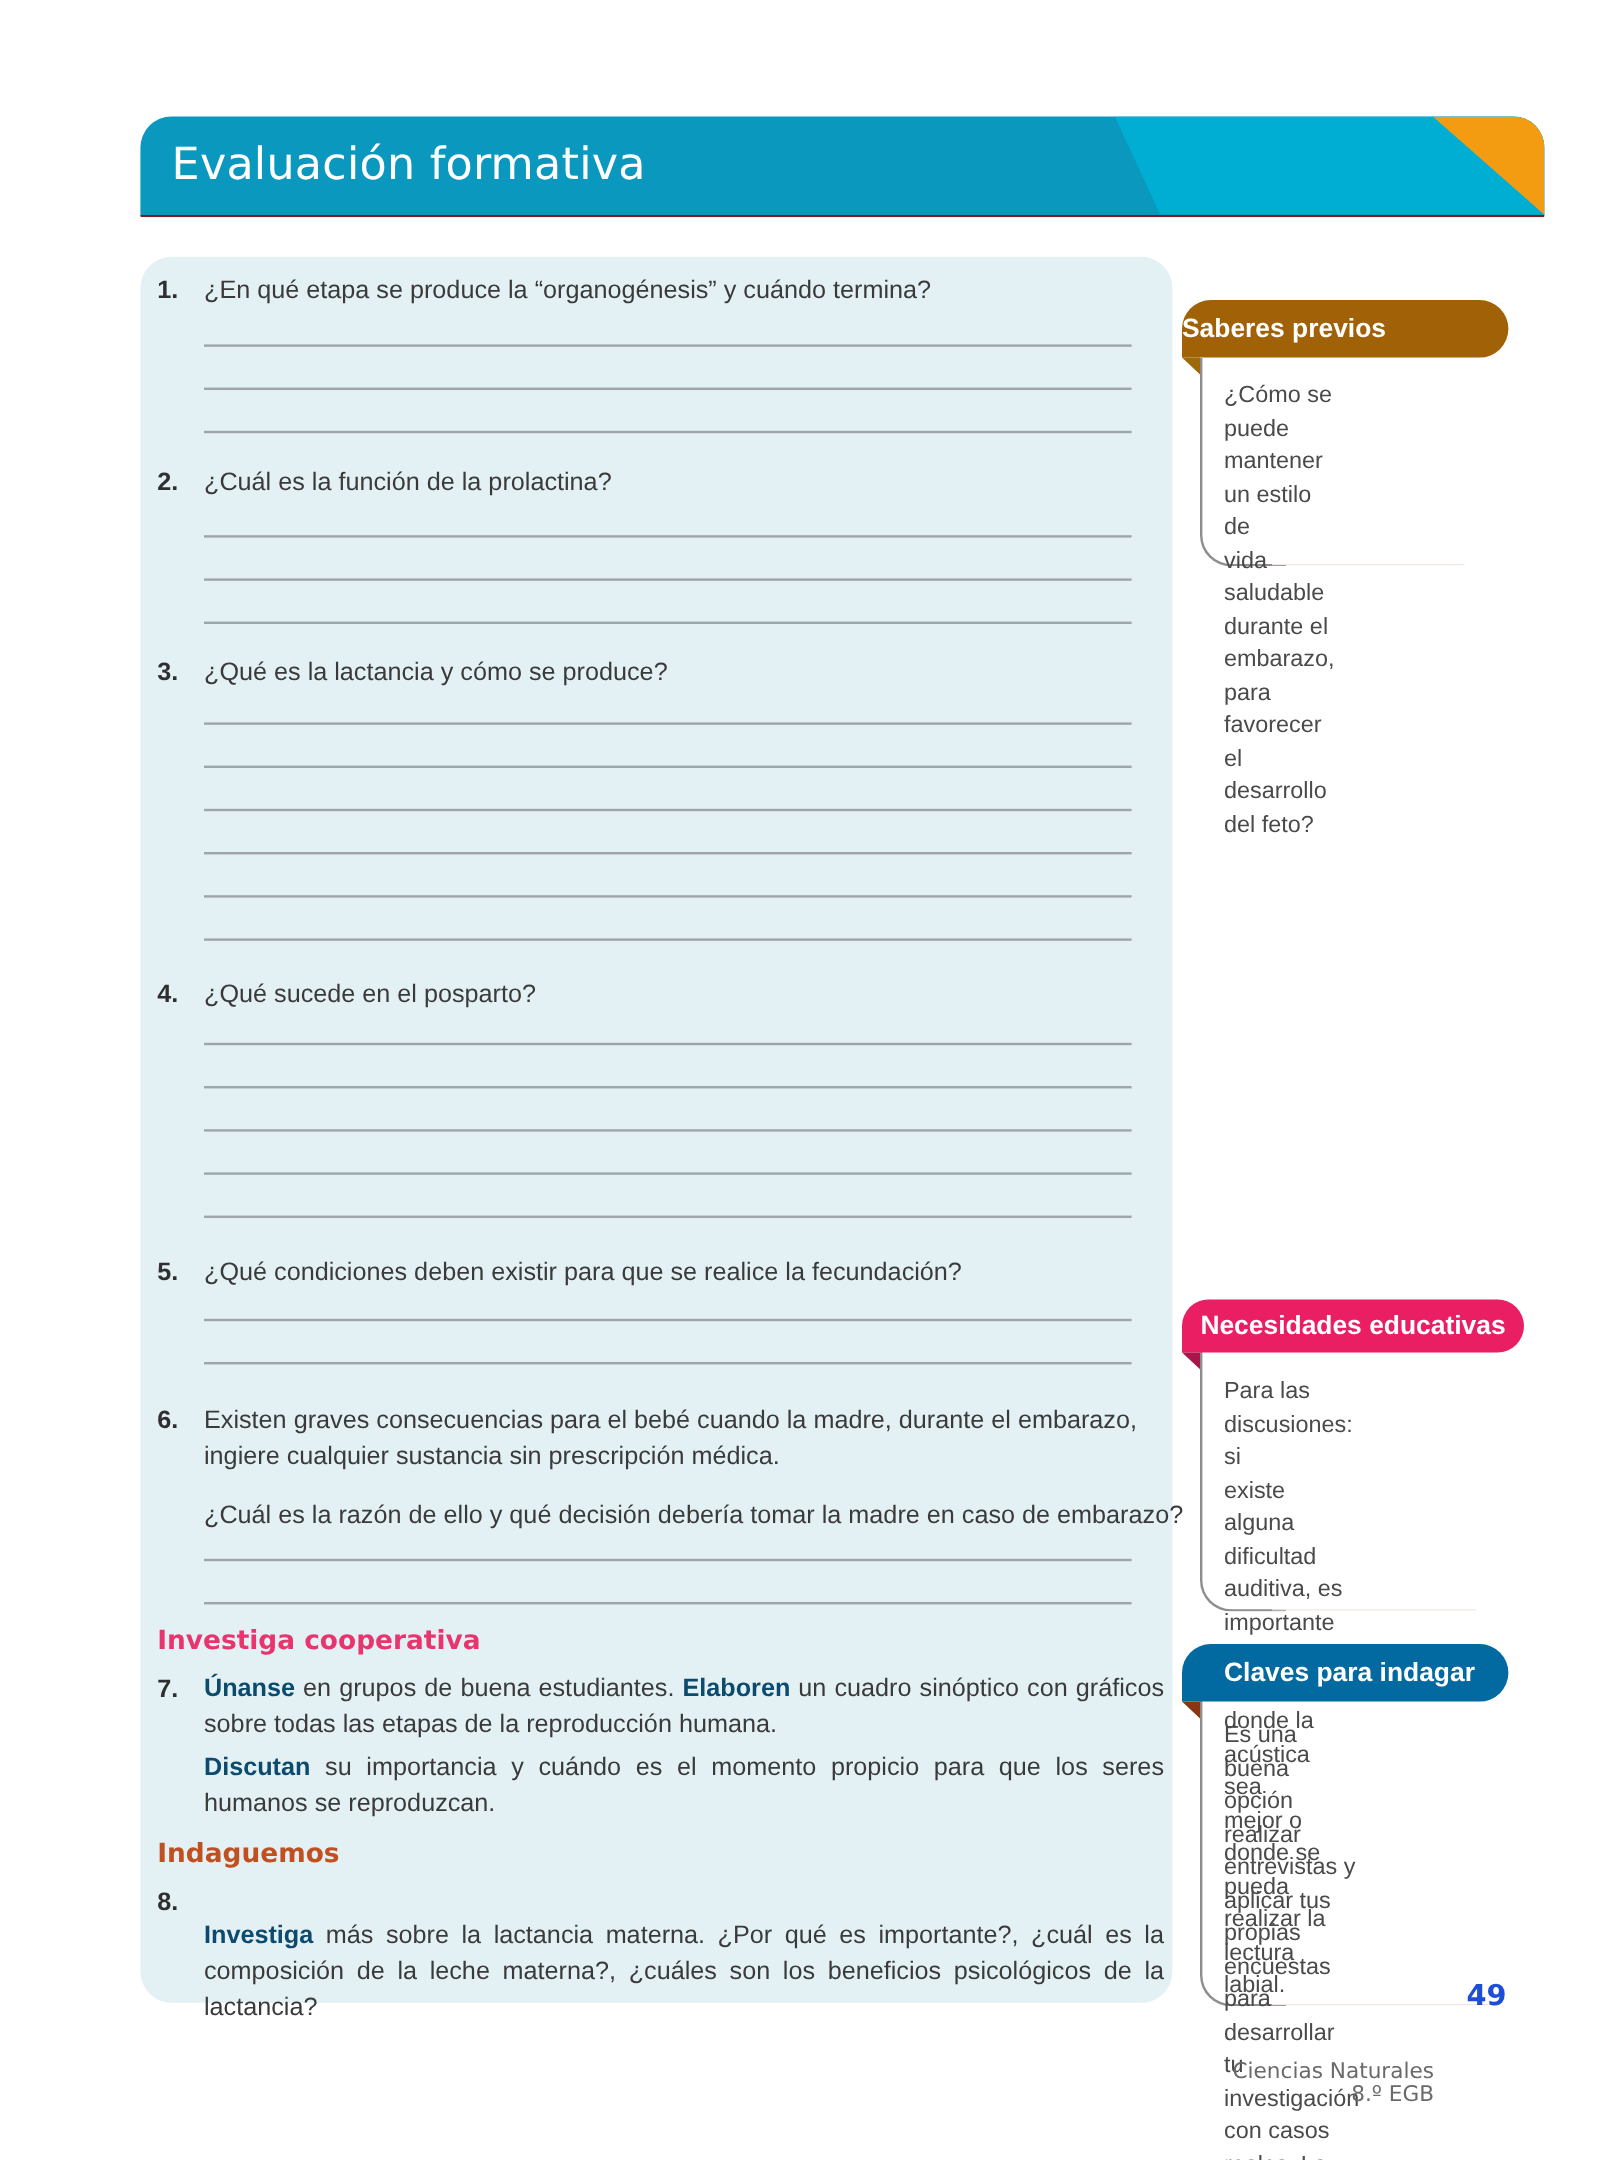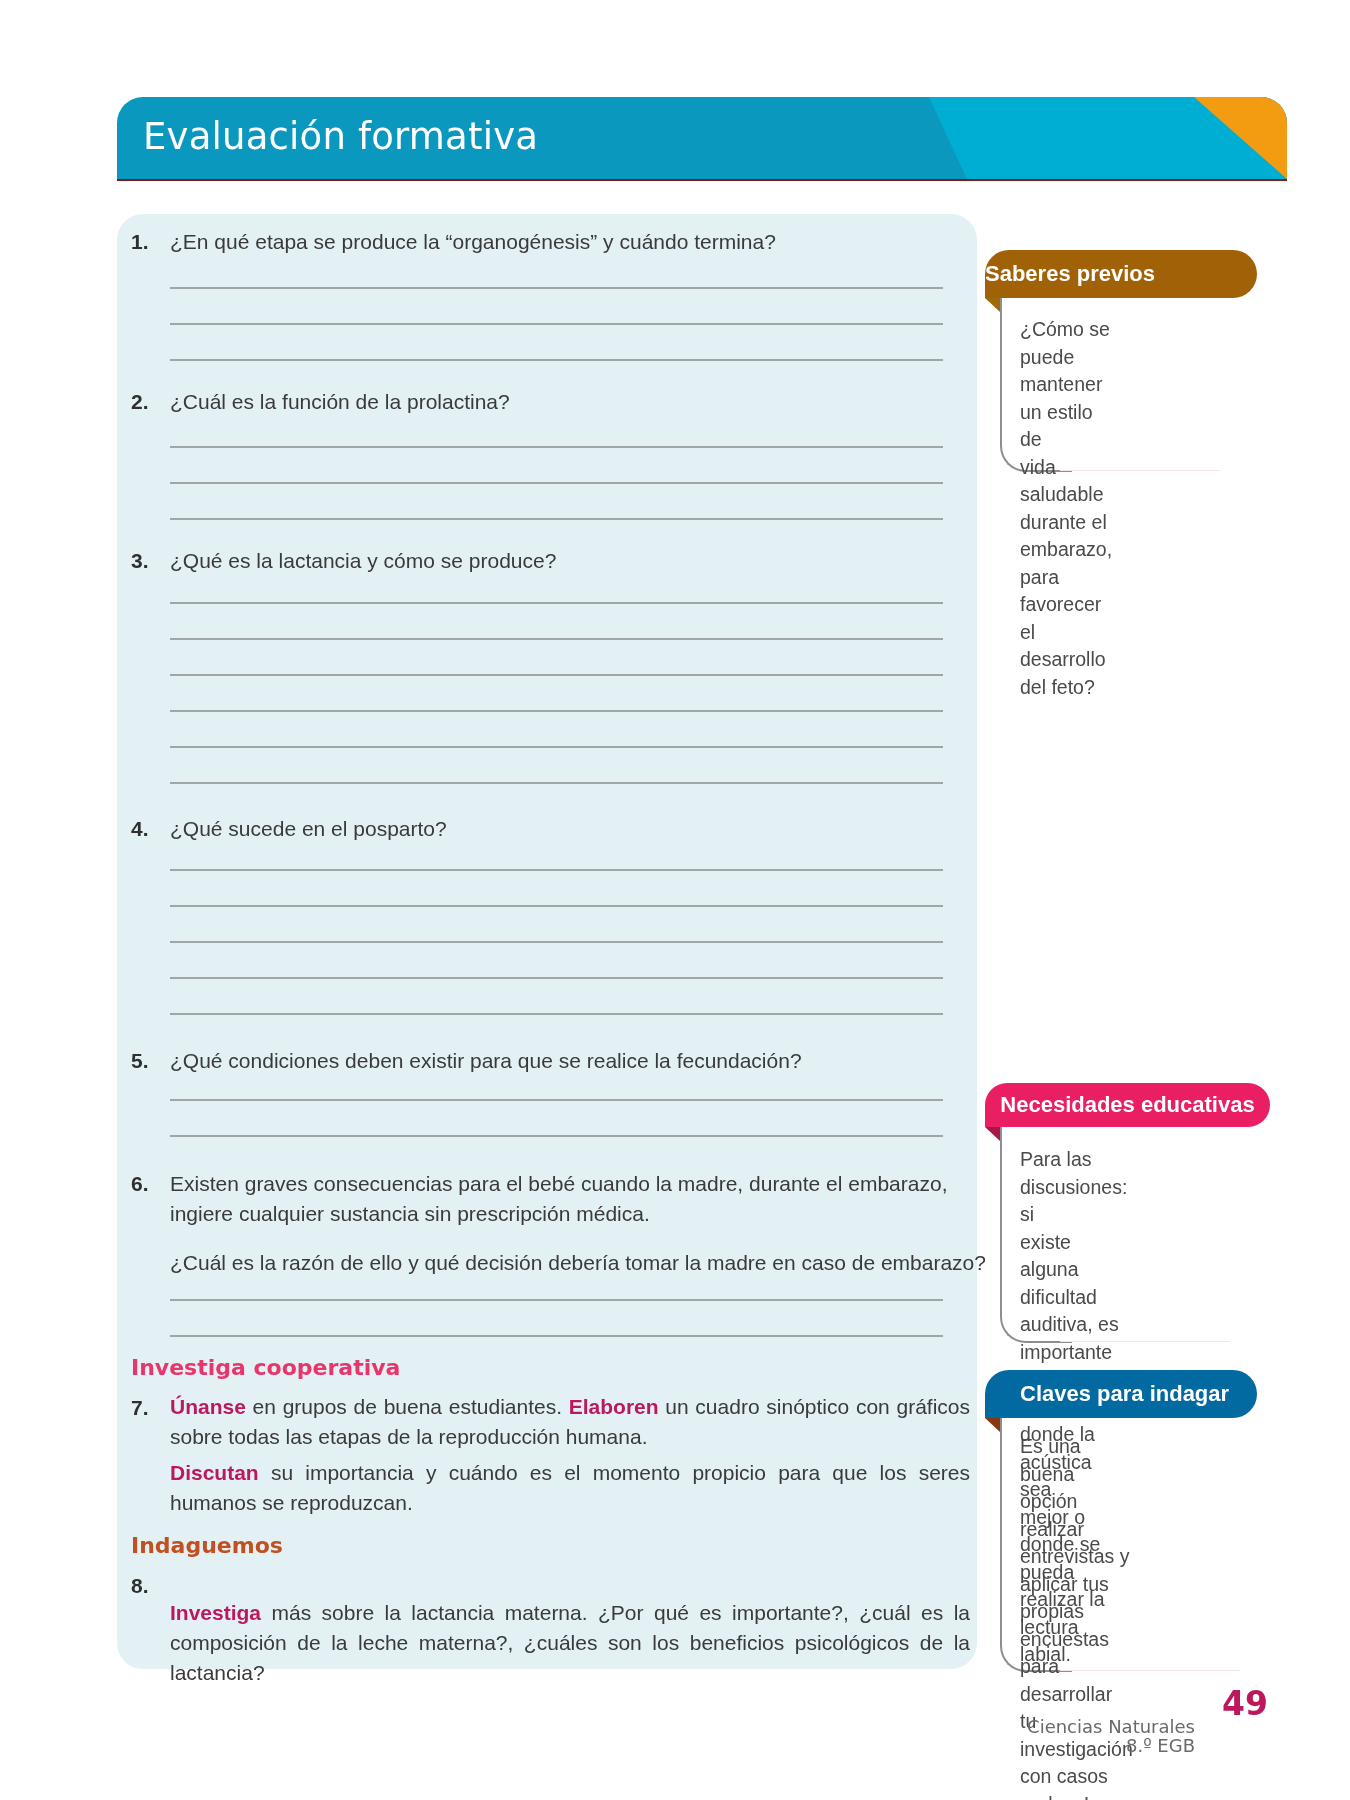--- a/index.html
+++ b/index.html
@@ -20,37 +20,37 @@
   
   .panel { position:absolute; left:117px; top:214px; width:860px; height:1455px;
            background:#e3f1f5; border-radius:26px; }
   .q-num { position:absolute; left:131px; font-weight:bold; font-size:21px; color:#2f2f2f; }
   .q-text { position:absolute; left:170px; font-size:21px; color:#3a3a3a; line-height:30px;
             font-family:"Liberation Sans", sans-serif; }
   .rule { position:absolute; left:170px; width:773px; height:0; border-top:2px solid #9fa5a8; }
   .justify { text-align:justify; width:800px; }
   .section-head { position:absolute; left:131px; font-size:22px; font-weight:bold;
                   font-family:"DejaVu Sans", sans-serif; }
-  b { color:#be185d; }
+  b { color:#0c4a6e; }
 
   
   .sidebox { position:absolute; }
   .side-tab { position:absolute; height:48px; border-radius:24px 24px 24px 0;
               color:#ffffff; font-weight:bold; font-size:22px; line-height:48px; }
   .side-tab .fold { position:absolute; left:0; bottom:-14px; width:0; height:0;
                     border-top:14px solid; border-left:15px solid transparent; }
   .side-body { position:absolute; border-left:2px solid #8e8e8e; border-bottom:2px solid #8e8e8e;
                border-bottom-left-radius:26px; }
   .side-body-line { position:absolute; height:0; border-top:1px solid #f3e6e2; }
   .side-text { position:absolute; font-size:19.5px; line-height:27.5px; color:#4a4a4a; }
 
   
   .footer-subject { position:absolute; right:155px; top:1717px; text-align:right;
                     font-size:18px; line-height:19px; color:#6a6a6a; font-family:"DejaVu Sans", sans-serif; }
-  .footer-page { position:absolute; left:1222px; top:1684px; font-size:33px; font-weight:bold; color:#be185d;
+  .footer-page { position:absolute; left:1222px; top:1649px; font-size:24px; font-weight:bold; color:#1d4ed8;
                  font-family:"DejaVu Sans", sans-serif; }
 </style>
 </head>
 <body>
 
 <div class="header">
   <svg class="band" width="1170" height="82" viewBox="0 0 1170 82">
     <polygon points="812,0 1170,0 1170,82 850,82" fill="#00aed4"></polygon>
     <polygon points="1077,0 1170,0 1170,82" fill="#f39c12"></polygon>
   </svg>

